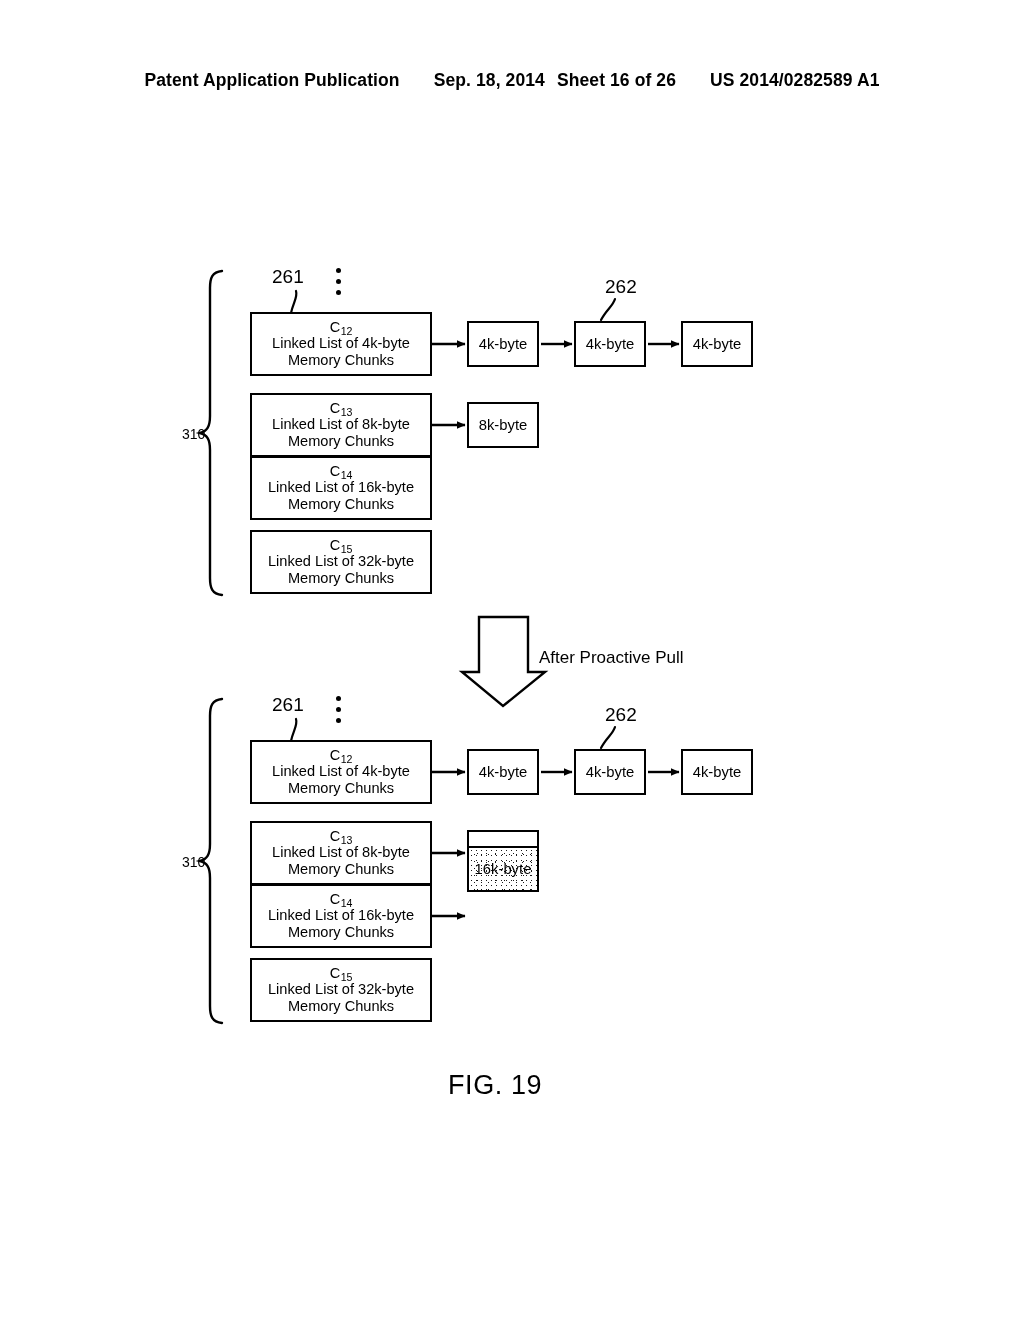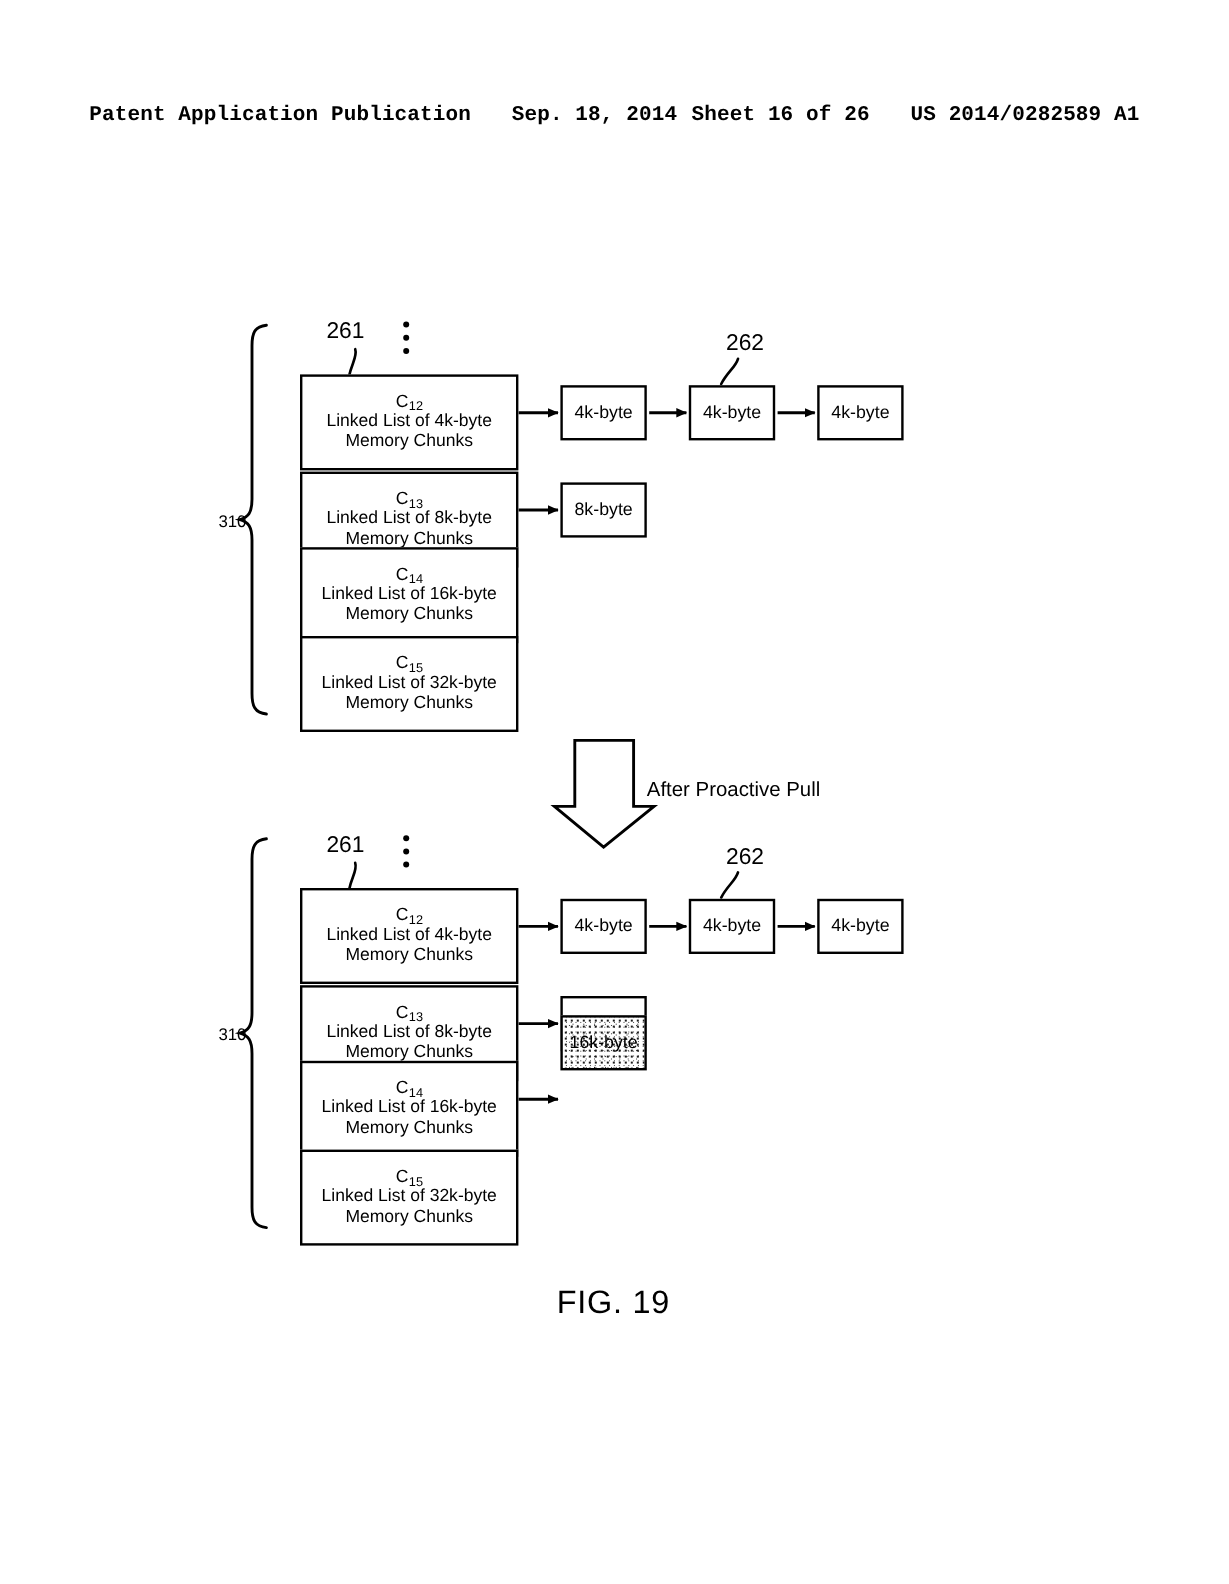--- a/index.html
+++ b/index.html
@@ -12,25 +12,25 @@
     height: 1320px;
     position: relative;
     font-family: "Liberation Sans", sans-serif;
     color: #000000;
     overflow: hidden;
   }
 
   
   .pat-header {
     position: absolute;
-    top: 86px;
+    top: 70px;
     left: 0;
     width: 1024px;
     text-align: center;
-    font-family: Liberation Mono, monospace;
+    font-family: Liberation Sans, sans-serif;
     font-weight: bold;
     font-size: 17.5px;
     letter-spacing: 0.1px;
     white-space: nowrap;
   }
   .pat-header span { display: inline-block; vertical-align: baseline; }
   .hdr-gap-a { width: 34px; }
   .hdr-gap-b { width: 12px; }
   .hdr-gap-c { width: 34px; }
 
@@ -53,21 +53,21 @@
     border: 2.4px solid #000;
     background: #fff;
     display: flex;
     flex-direction: column;
     align-items: center;
     justify-content: center;
     text-align: center;
   }
   .list-box {
     width: 182px;
-    height: 80px;
+    height: 64px;
     font-size: 14.6px;
     line-height: 16.4px;
   }
   .list-box .cname {
     font-size: 14.6px;
     line-height: 15px;
     margin-bottom: -1px;
   }
   .list-box .cname sub {
     font-size: 10.6px;
@@ -299,15 +299,15 @@
   </div>
 
   <div class="list-box" style="left:250px; top:958px;">
     <div class="cname">
       <span>C</span><sub>15</sub>
     </div>
     <div class="l1">Linked List of 32k-byte</div>
     <div class="l2">Memory Chunks</div>
   </div>
 
-  <div class="fig-label" style="left:464px; top:1070px;">FIG. 19</div>
+  <div class="fig-label" style="left:448px; top:1070px;">FIG. 19</div>
 
 </div>
 
 </body></html>

